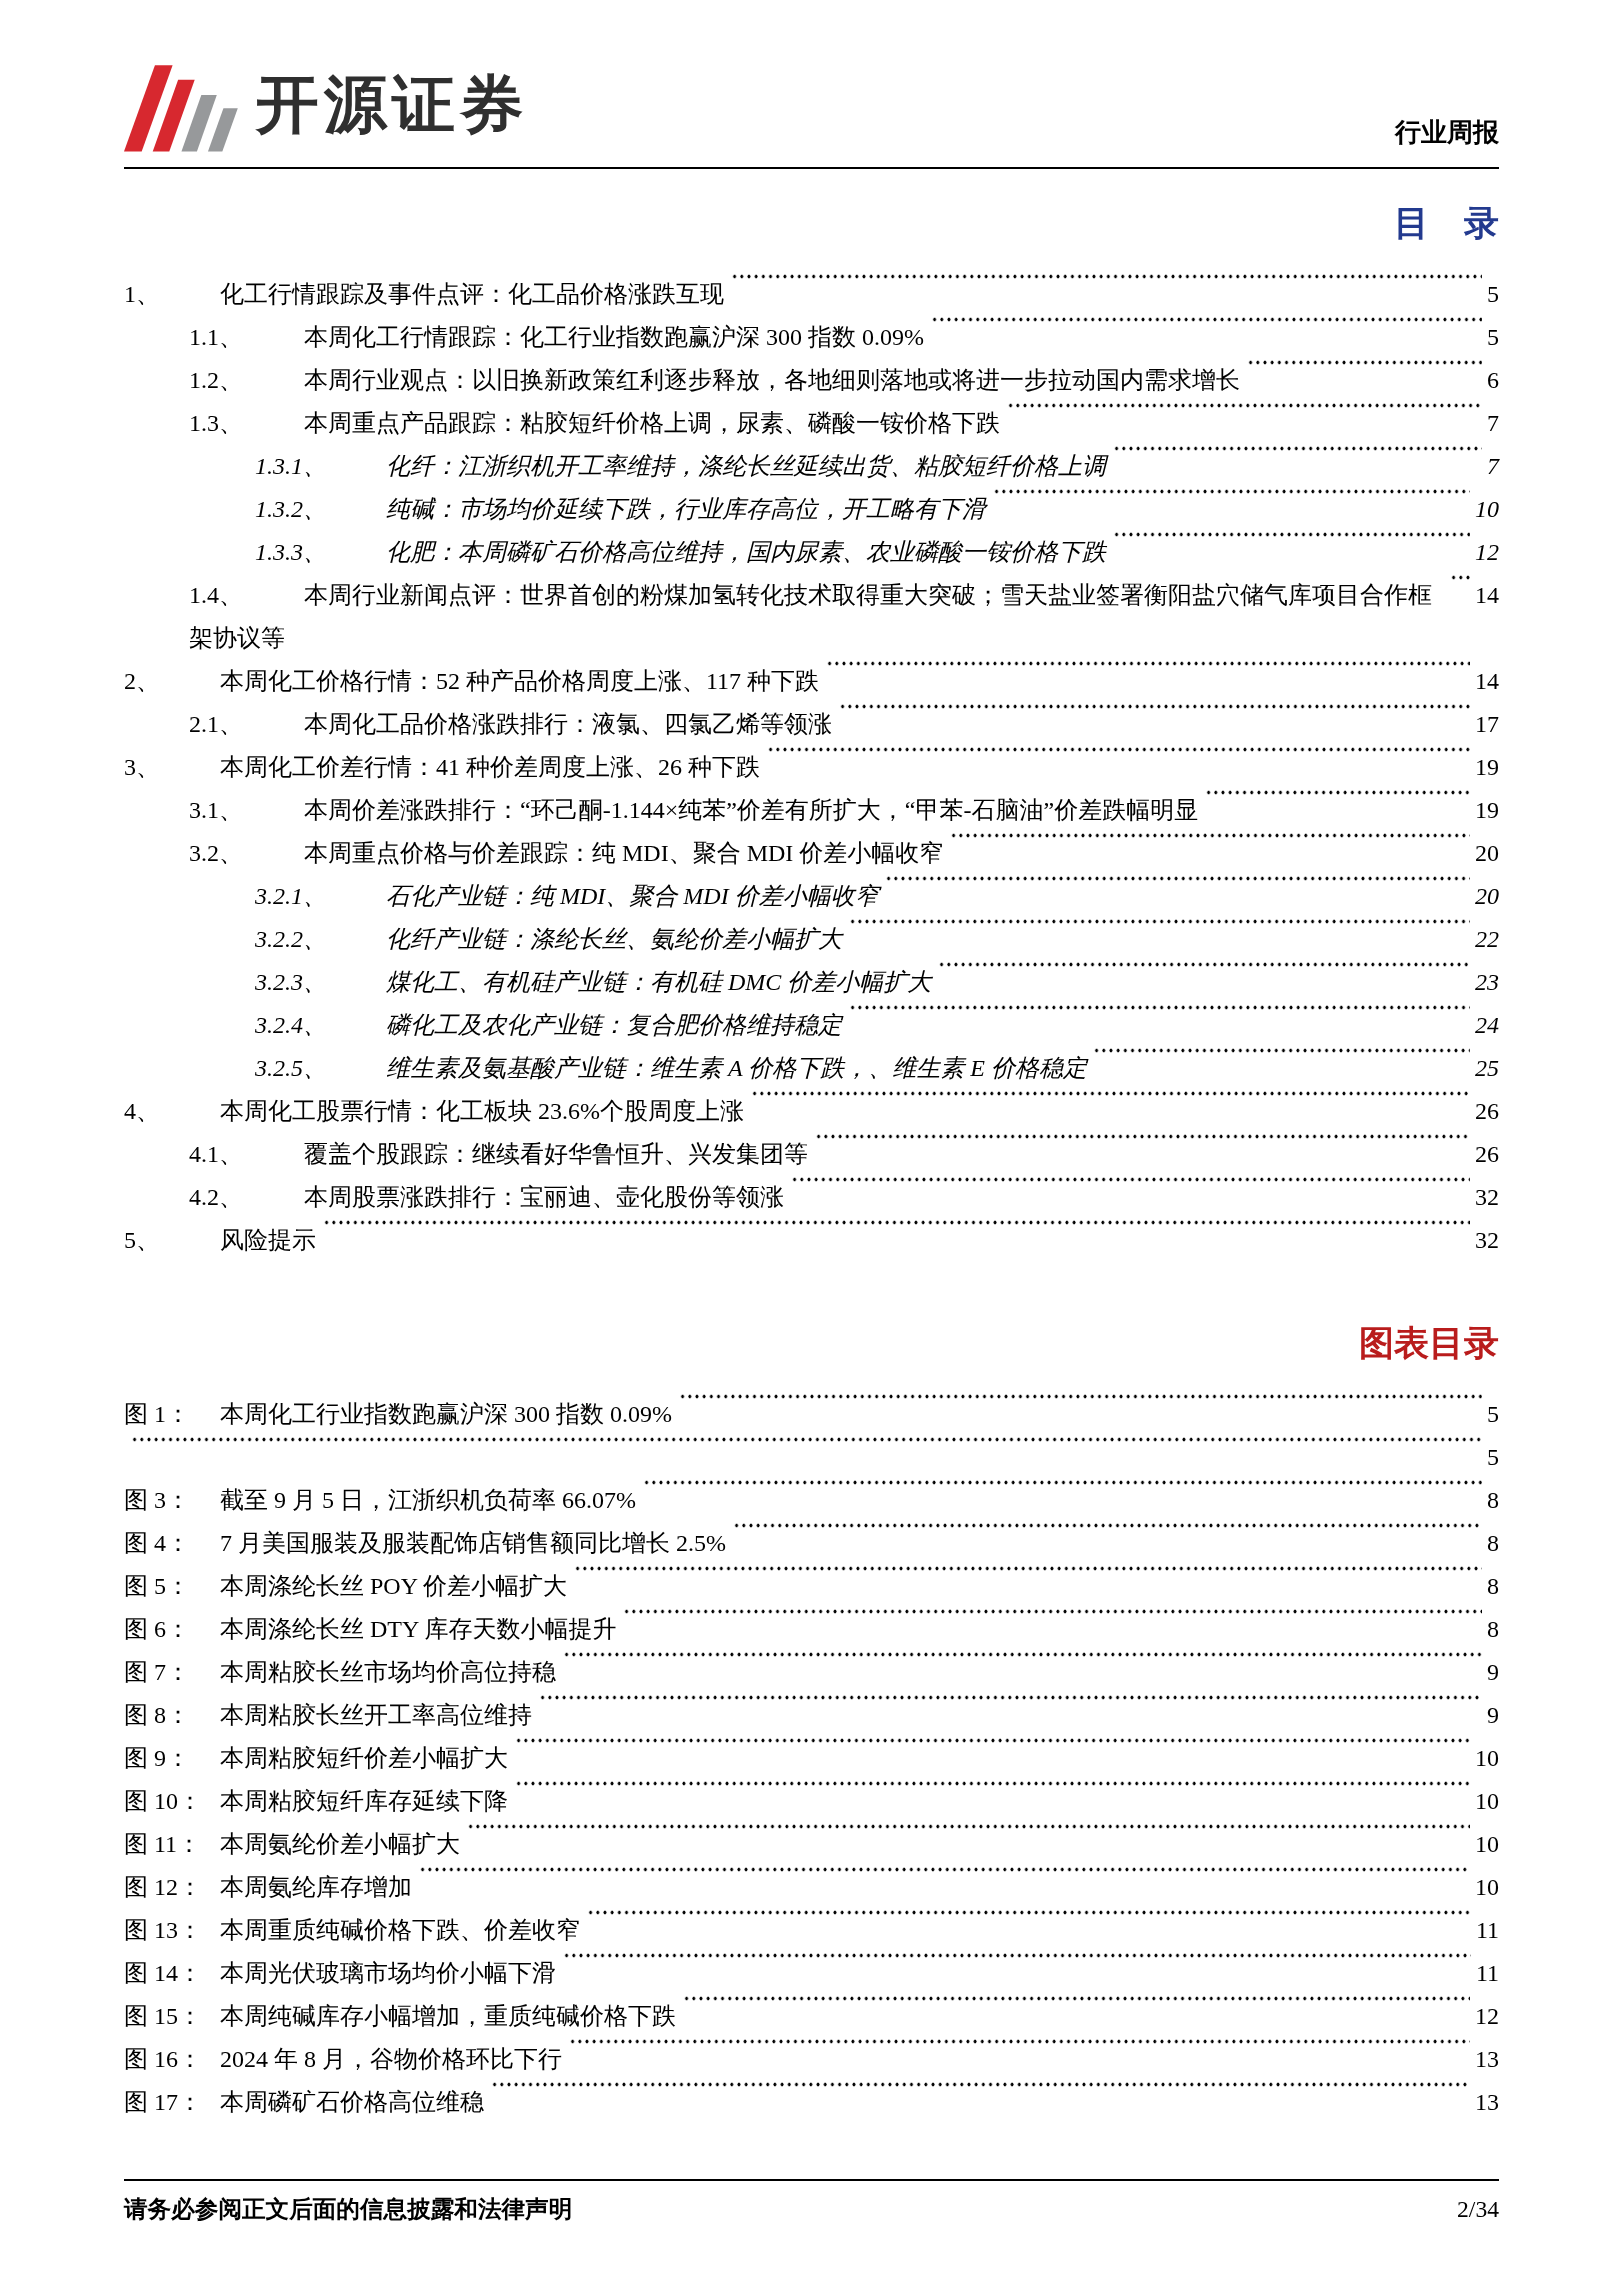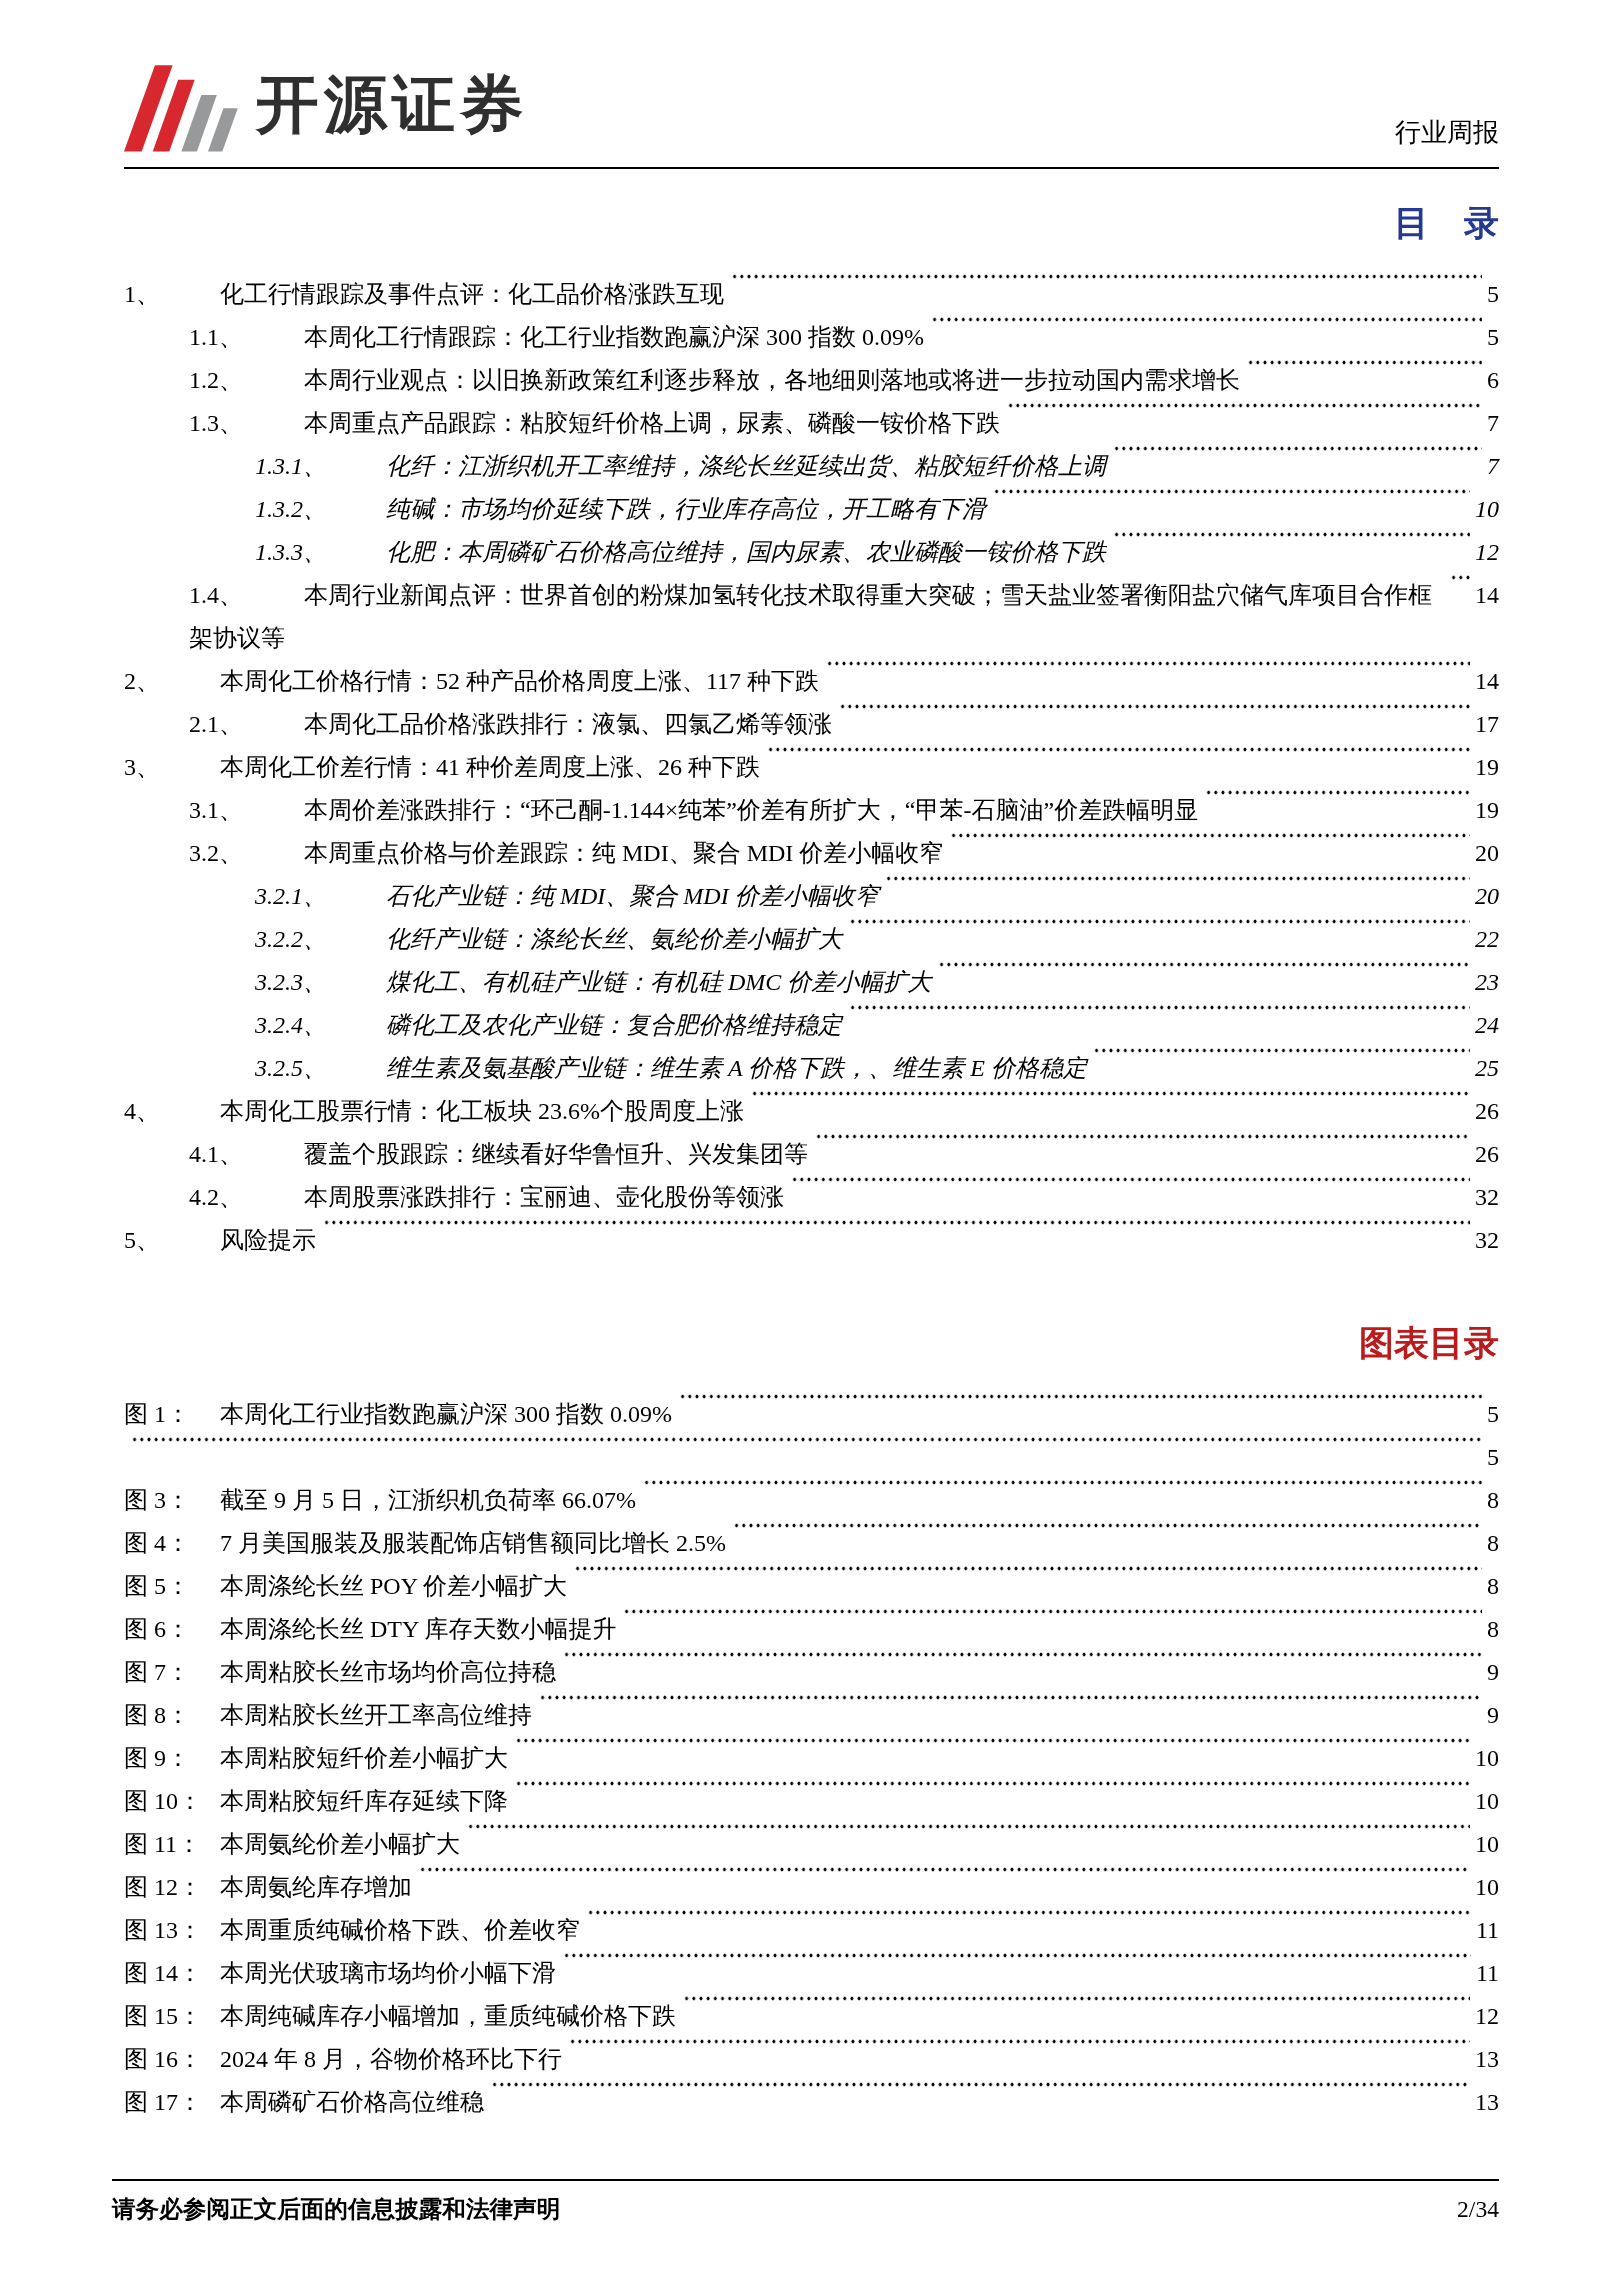--- a/index.html
+++ b/index.html
@@ -7,21 +7,21 @@
        font-family:"Liberation Serif","DejaVu Serif",serif;}
   .page{position:relative;width:1623px;height:2259px;padding:0 124px;
         box-sizing:border-box;overflow:hidden;background:#fff;}
 
   
   .header{display:flex;justify-content:space-between;align-items:flex-end;padding-top:56px;}
   .brand{display:flex;align-items:center;gap:15.7px;}
   .brand-icon{width:116px;height:97px;flex:0 0 auto;}
   .brand-text{font-family:"Liberation Sans","DejaVu Sans",sans-serif;font-weight:bold;
               font-size:63px;color:#2f2f2f;letter-spacing:5.2px;line-height:1;}
-  .report-type{font-family:"Liberation Sans","DejaVu Sans",sans-serif;font-weight:normal;
+  .report-type{font-family:"Liberation Sans","DejaVu Sans",sans-serif;font-weight:bold;
                font-size:26px;padding-bottom:2.6px;}
   .header-rule{border-bottom:2.6px solid #000;margin-top:14.4px;}
 
   
   .toc-title{margin:33px 0 0;text-align:right;
              font-family:"Liberation Sans","DejaVu Sans",sans-serif;
              font-weight:bold;font-size:35px;line-height:1.2;}
   .figures-title{margin-top:60px;}
 
   
@@ -31,21 +31,21 @@
   .num{display:inline-block;}
   .lv1{padding-left:0;}   .lv1 .num{min-width:96px;}
   .lv2{padding-left:65px;} .lv2 .num{min-width:115px;}
   .lv3{padding-left:131px;font-style:italic;} .lv3 .num{min-width:131px;}
   .dots{flex:1 1 auto;min-width:19.6px;height:6.5px;margin:0 5.2px 9.2px 6.5px;
         background-image:radial-gradient(circle,#000 1.3px,transparent 1.6px);
         background-size:7.2px 6.5px;background-repeat:repeat-x;background-position:left bottom;}
   .page-no{flex:0 0 auto;}
 
   
-  .footer{position:absolute;left:112px;right:124px;bottom:34px;}
+  .footer{position:absolute;left:124px;right:124px;bottom:34px;}
   .footer-rule{border-top:2px solid #000;margin-bottom:11.8px;}
   .footer-row{display:flex;justify-content:space-between;align-items:baseline;}
   .disclaimer{font-weight:bold;font-size:23.6px;}
   .page-indicator{font-size:23.6px;}
 </style>
 </head>
 <body>
 
 <div class="page">
 

